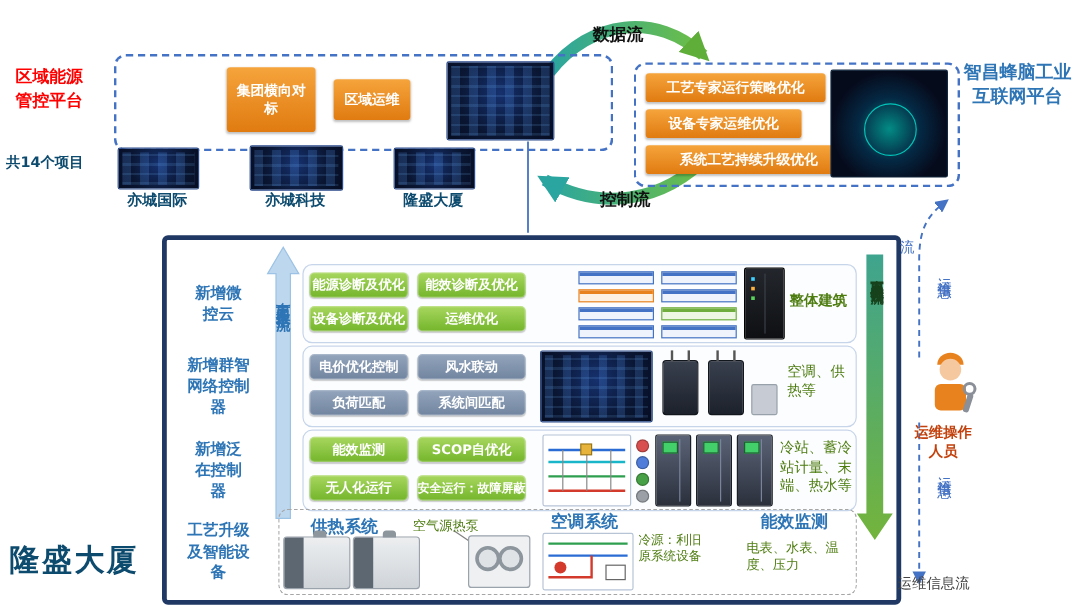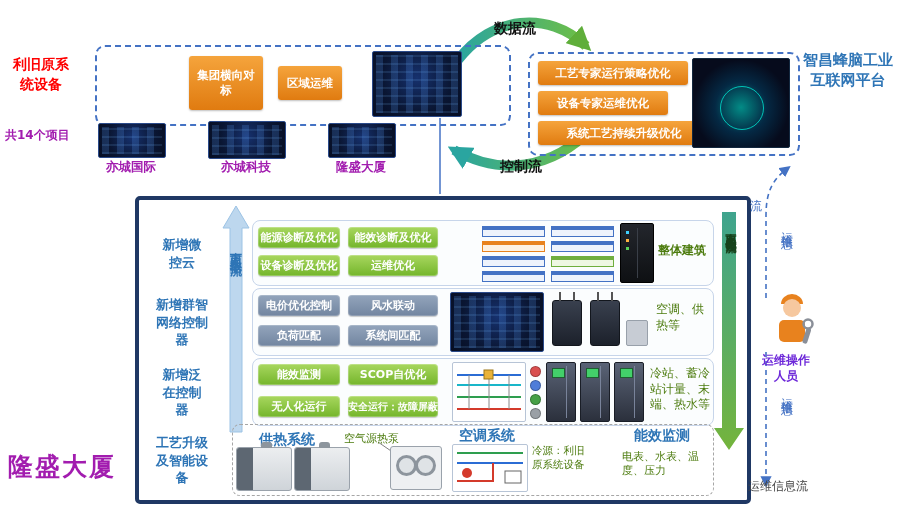--- a/index.html
+++ b/index.html
@@ -52,21 +52,21 @@
     content:""; position:absolute; inset:0;
     background:radial-gradient(circle at 50% 55%, rgba(0,225,205,.6) 0%, rgba(0,110,160,.3) 38%, rgba(6,11,28,0) 70%);
   }
   .glow-shot::after {
     content:""; position:absolute; left:50%; top:55%; width:42px; height:42px; margin:-21px 0 0 -21px;
     border:1px solid rgba(0,230,210,.8); border-radius:50%;
   }
 
   
   .red-title { color:#FF0000; font-weight:bold; font-size:14px; line-height:1.4; text-align:center; }
-  .black-bold { color:#a21caf; font-weight:bold; }
+  .black-bold { color:#0c4a6e; font-weight:bold; }
   .blue-side-label { color:#2E75B6; font-weight:bold; font-size:13px; line-height:1.35; text-align:center; }
   .blue-title { color:#2E75B6; font-weight:bold; font-size:15px; line-height:1.35; text-align:center; }
   .flow-label { color:#111; font-weight:bold; font-size:14px; }
   .caption { color:#4d7c0f; font-size:12px; line-height:1.3; }
   .vtext { writing-mode:vertical-rl; text-orientation:upright; letter-spacing:2px; }
 
   
   .main-box { border:4px solid #1F3864; border-radius:5px; background:transparent; }
   .row-panel { border:1px solid #c7d5ea; border-radius:8px; background:rgba(244,248,253,.35); }
   .bottom-panel { border:1px dashed #a6a6a6; border-radius:8px; }
@@ -133,21 +133,21 @@
     <polygon points="236,206 223,228 230,228 230,432 242,432 242,228 249,228" fill="#BDD7EE" stroke="#9CC3E5" stroke-width="1"></polygon>
 
     <polygon points="722,212 736,212 736,428 744,428 729,450 714,428 722,428" fill="url(#gDown)"></polygon>
 
     <path d="M766,298 L766,216 C766,192 772,180 788,168" stroke="#4472C4" stroke-width="1.6" stroke-dasharray="5,4" fill="none" marker-end="url(#ahBlue)"></path>
     <path d="M766,352 L766,484" stroke="#4472C4" stroke-width="1.6" stroke-dasharray="5,4" fill="none" marker-end="url(#ahBlue)"></path>
 
     <line x1="378" y1="442" x2="394" y2="453" stroke="#808080" stroke-width="1"></line>
   </svg>
 
-  <div class="abs red-title" style="left:8px;top:55px;width:66px">利旧原系统设备</div>
+  <div class="abs red-title" style="left:8px;top:55px;width:66px">区域能源管控平台</div>
   <div class="abs black-bold" style="left:5px;top:127px;font-size:12px">共14个项目</div>
 
   <div class="abs dashed-box" style="left:95px;top:45px;width:412px;height:77px"></div>
   <div class="abs orange-box" style="left:189px;top:56px;width:74px;height:54px">集团横向对标</div>
   <div class="abs orange-box" style="left:278px;top:66px;width:64px;height:34px">区域运维</div>
   <div class="screenshot" style="left:372px;top:51px;width:88px;height:64px"></div>
 
   <div class="screenshot" style="left:98px;top:123px;width:66px;height:33px"></div>
   <div class="screenshot" style="left:208px;top:121px;width:76px;height:36px"></div>
   <div class="screenshot" style="left:328px;top:123px;width:66px;height:33px"></div>
@@ -261,18 +261,18 @@
 
   <div class="abs" style="left:768px;top:288px;width:48px;height:60px">
     <svg width="48" height="60" viewBox="0 0 48 60">
       <path d="M13,16 a11,10 0 0 1 22,0 z" fill="#E8821E"></path>
       <circle cx="24" cy="20" r="9" fill="#F6C89F"></circle>
       <rect x="11" y="32" width="26" height="22" rx="5" fill="#E8821E"></rect>
       <circle cx="40" cy="36" r="4.5" fill="none" stroke="#8a8f98" stroke-width="2.5"></circle>
       <rect x="37.5" y="40" width="5" height="16" rx="2" fill="#8a8f98" transform="rotate(18 40 44)"></rect>
     </svg>
   </div>
-  <div class="abs" style="left:760px;top:352px;width:52px;color:#6d28d9;font-weight:bold;font-size:12px;text-align:center;line-height:1.35">运维操作人员</div>
+  <div class="abs" style="left:760px;top:352px;width:52px;color:#c2410c;font-weight:bold;font-size:12px;text-align:center;line-height:1.35">运维操作人员</div>
 
   <div class="abs vtext" style="left:779px;top:388px;height:96px;width:16px;color:#4472C4;font-size:12px">运维信息</div>
   <div class="abs" style="left:748px;top:478px;width:70px;font-size:12px;color:#444">运维信息流</div>
 
 </div>
 
 </body></html>

